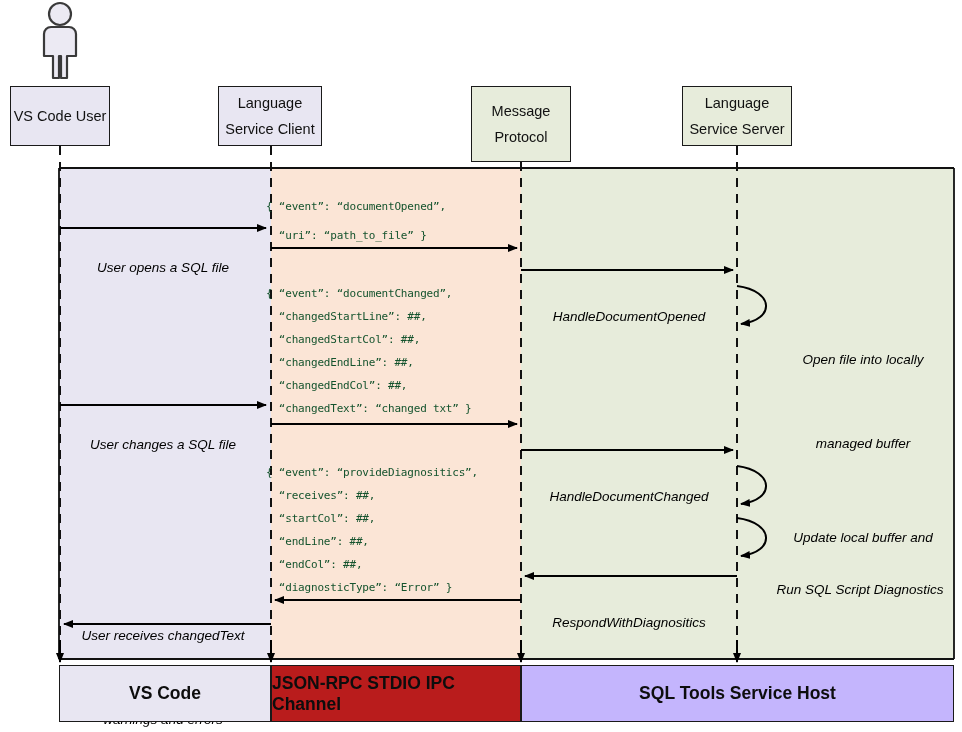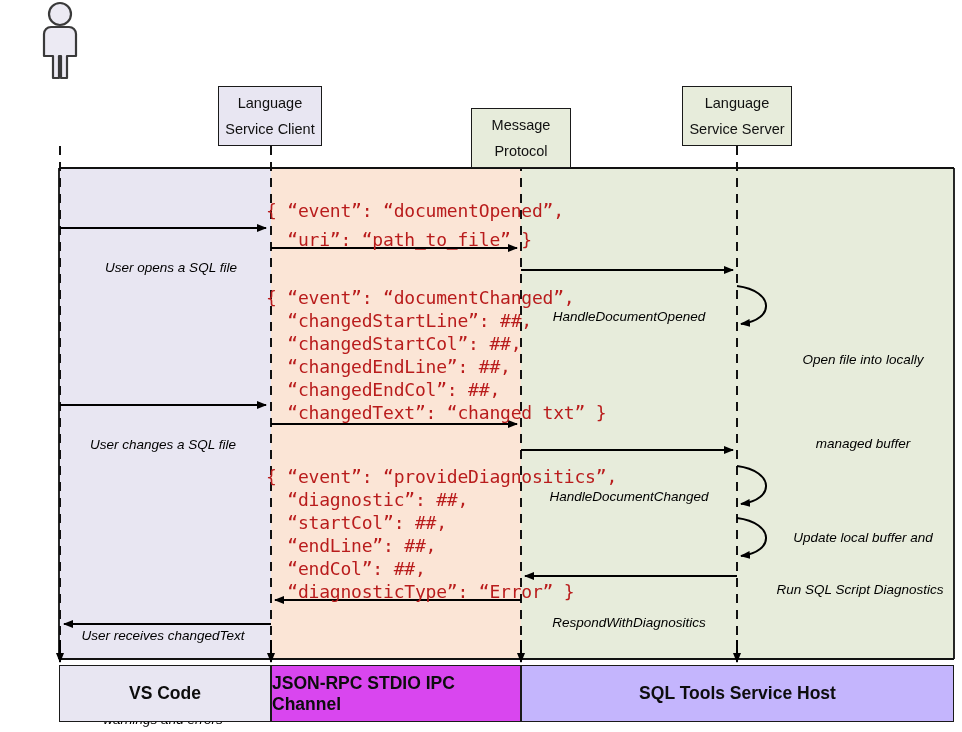--- a/index.html
+++ b/index.html
@@ -48,38 +48,38 @@
     box-sizing: border-box;
     border: 1.6px solid #1a1a1a;
     display: flex;
     align-items: center;
     justify-content: center;
     font-size: 17.5px;
     font-weight: bold;
     color: #0d0d0d;
   }
   .fbox.lav  { background: #e8e6f2; }
-  .fbox.peach{ background: #d946ef; }
+  .fbox.peach{ background: #b91c1c; }
   .fbox.grn  { background: #c4b5fd; }
   
   .alabel {
     position: absolute;
     font-style: italic;
     font-size: 13.5px;
     color: #000;
     text-align: center;
     white-space: pre;
     line-height: 28px;
   }
   
   .jsonline {
     position: absolute;
     font-family: "DejaVu Sans Mono", monospace;
-    font-size: 18px;
-    color: #b91c1c;
+    font-size: 11px;
+    color: #14532d;
     white-space: pre;
     letter-spacing: -0.2px;
   }
   .band {
     position: absolute;
     box-sizing: border-box;
   }
 </style>
 </head>
 <body>
@@ -149,37 +149,40 @@
     <line x1="271" y1="624" x2="64" y2="624" stroke="#000" stroke-width="2" marker-end="url(#ah)"></line>
 
     <g stroke="#000" stroke-width="2">
       <line x1="60" y1="640" x2="60" y2="662" marker-end="url(#ah)" transform="rotate(0)"></line>
       <line x1="271" y1="640" x2="271" y2="662" marker-end="url(#ah)"></line>
       <line x1="521" y1="640" x2="521" y2="662" marker-end="url(#ah)"></line>
       <line x1="737" y1="640" x2="737" y2="662" marker-end="url(#ah)"></line>
     </g>
   </svg>
 
+  <div class="pbox lav" style="left:10px; top:86px; width:100px; height:60px;">
+    <span>VS Code User</span>
+  </div>
 
   <div class="pbox lav" style="left:218px; top:86px; width:104px; height:60px;">
     <span>Language</span>
     <span>Service Client</span>
   </div>
 
-  <div class="pbox grn" style="left:471px; top:86px; width:100px; height:60px;margin-top:22px;">
+  <div class="pbox grn" style="left:471px; top:86px; width:100px; height:76px;">
     <span>Message</span>
     <span>Protocol</span>
   </div>
 
   <div class="pbox grn" style="left:682px; top:86px; width:110px; height:60px;">
     <span>Language</span>
     <span>Service Server</span>
   </div>
 
-  <div class="alabel" style="left:44px; top:198px; width:206px;padding-left:24px;">
+  <div class="alabel" style="left:60px; top:198px; width:206px;">
     <div>User opens a SQL file</div>
   </div>
 
   <div class="alabel" style="left:60px; top:375px; width:206px;">
     <div>User changes a SQL file</div>
   </div>
 
   <div class="alabel" style="left:60px; top:566px; width:206px;">
     <div>User receives changedText</div>
     <div>warnings and errors</div>
@@ -220,21 +223,21 @@
     <div class="jsonline" style="left:0; top:0;">{ “event”: “documentChanged”,</div>
     <div class="jsonline" style="left:0; top:23px;">  “changedStartLine”: ##,</div>
     <div class="jsonline" style="left:0; top:46px;">  “changedStartCol”: ##,</div>
     <div class="jsonline" style="left:0; top:69px;">  “changedEndLine”: ##,</div>
     <div class="jsonline" style="left:0; top:92px;">  “changedEndCol”: ##,</div>
     <div class="jsonline" style="left:0; top:115px;">  “changedText”: “changed txt” }</div>
   </div>
 
   <div style="position:absolute; left:266px; top:466px;">
     <div class="jsonline" style="left:0; top:0;">{ “event”: “provideDiagnositics”,</div>
-    <div class="jsonline" style="left:0; top:23px;">  “diagnostic”: ##,</div>
+    <div class="jsonline" style="left:0; top:23px;">  “receives”: ##,</div>
     <div class="jsonline" style="left:0; top:46px;">  “startCol”: ##,</div>
     <div class="jsonline" style="left:0; top:69px;text-align:right;">  “endLine”: ##,</div>
     <div class="jsonline" style="left:0; top:92px;">  “endCol”: ##,</div>
     <div class="jsonline" style="left:0; top:115px;">  “diagnosticType”: “Error” }</div>
   </div>
 
   <div class="fbox lav" style="left:59px; top:665px; width:212px; height:57px;">
     <span>VS Code</span>
   </div>
   <div class="fbox peach" style="left:271px; top:665px; width:250px; height:57px;">

